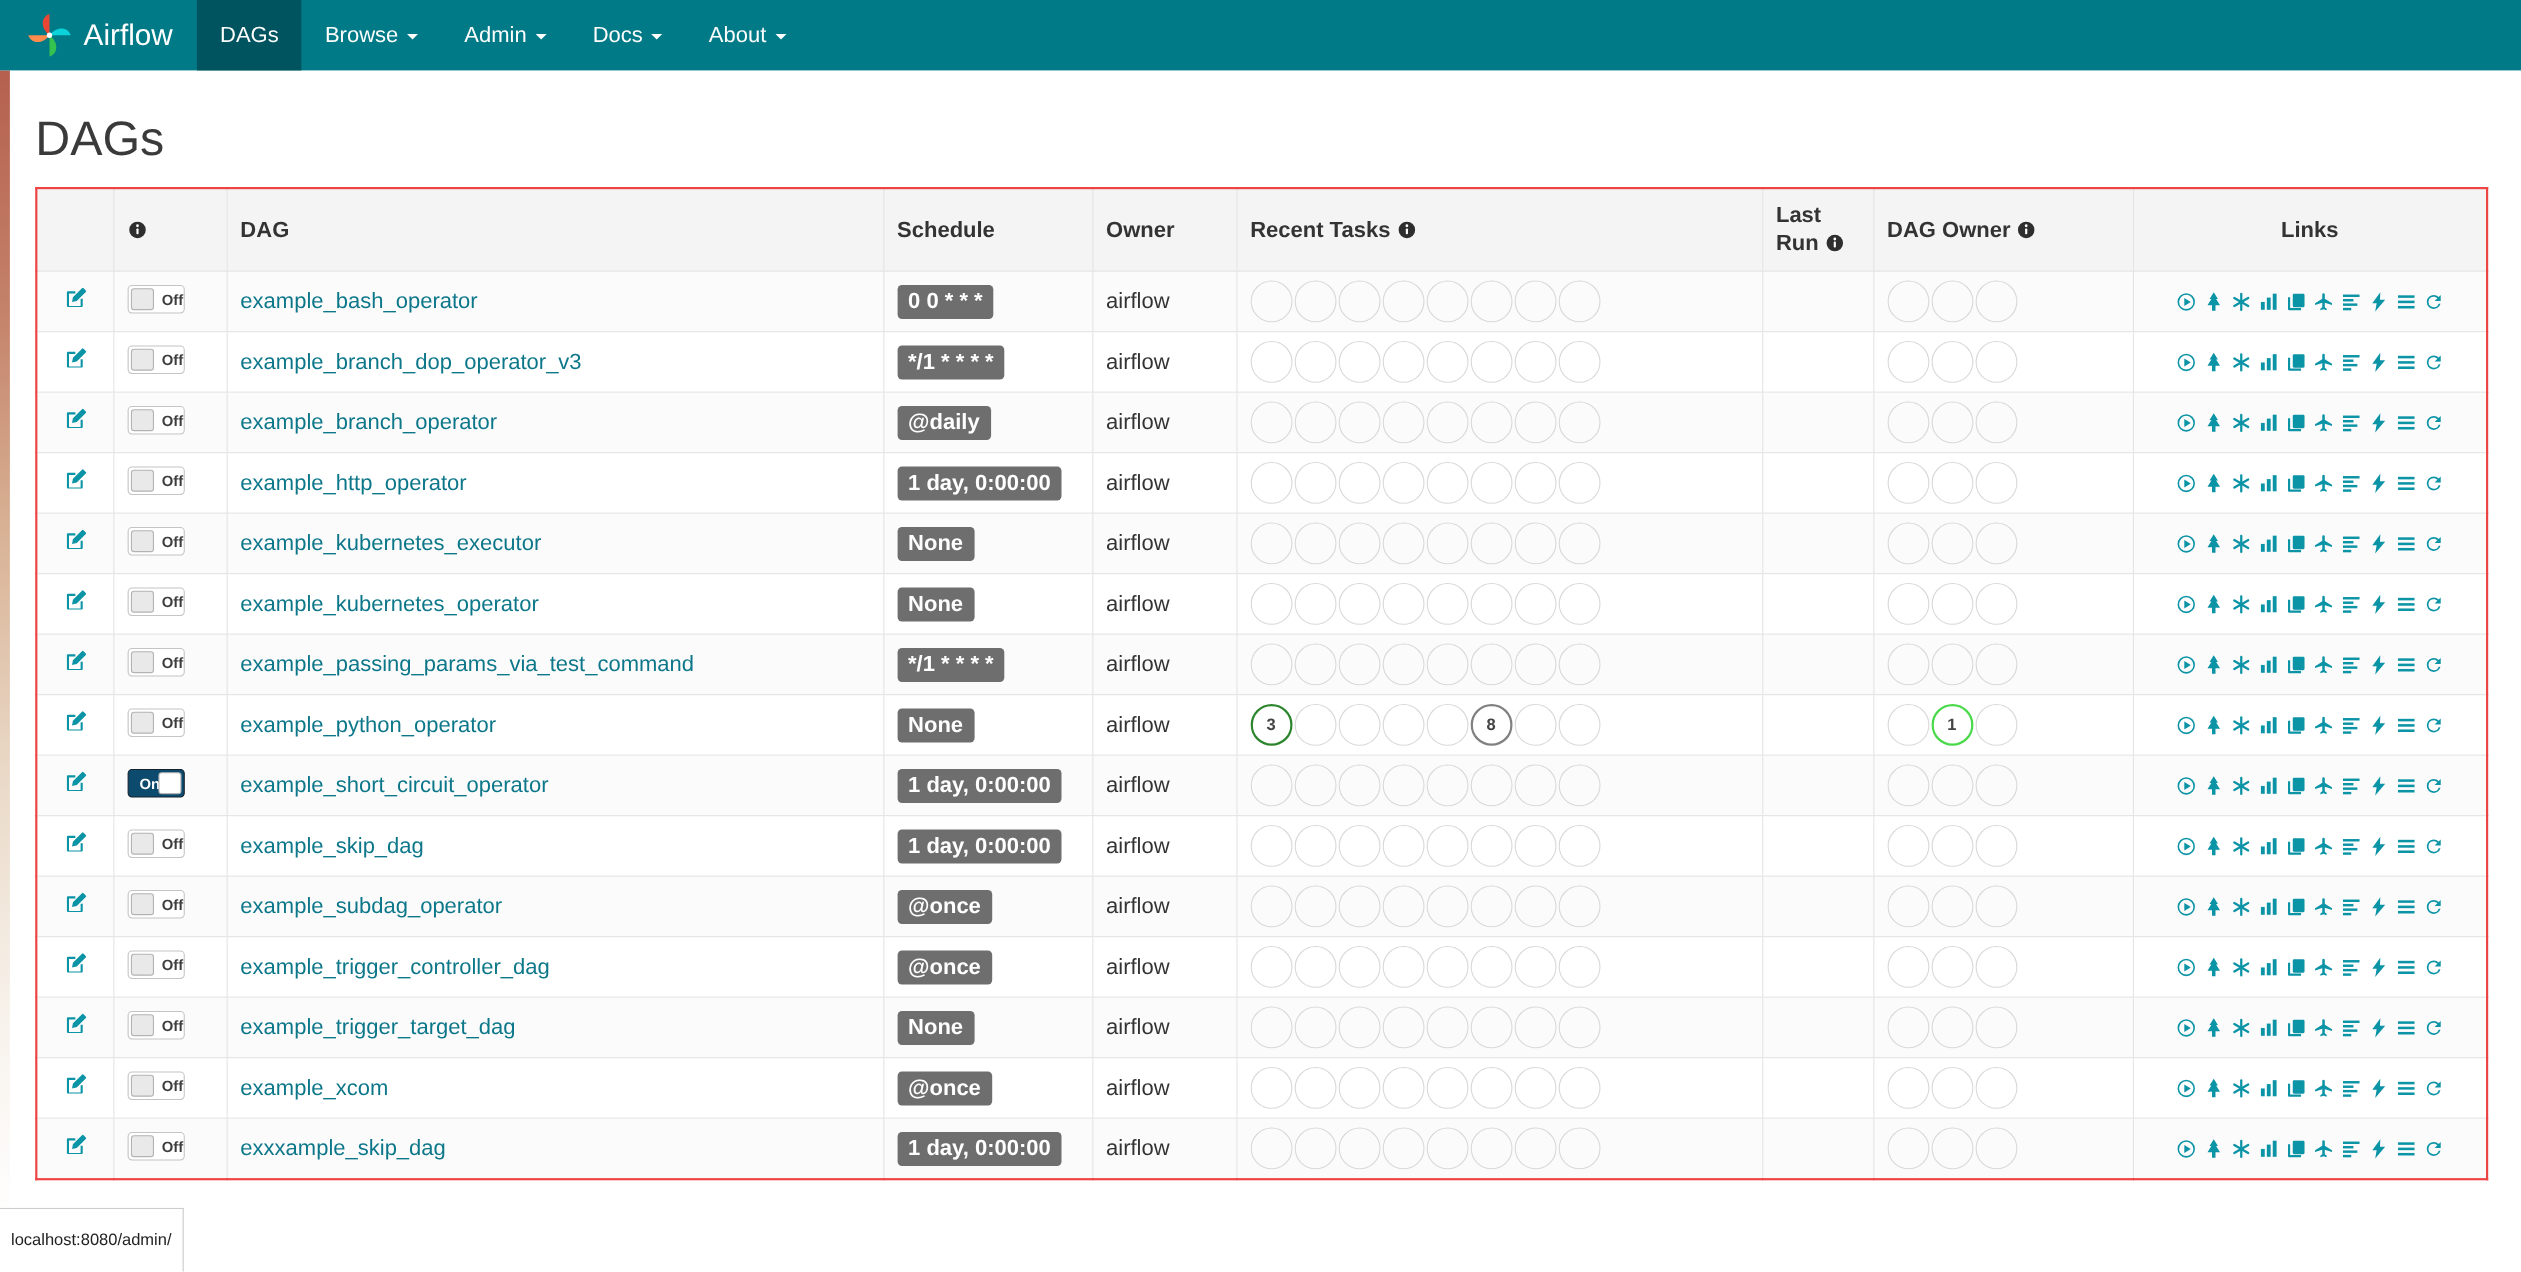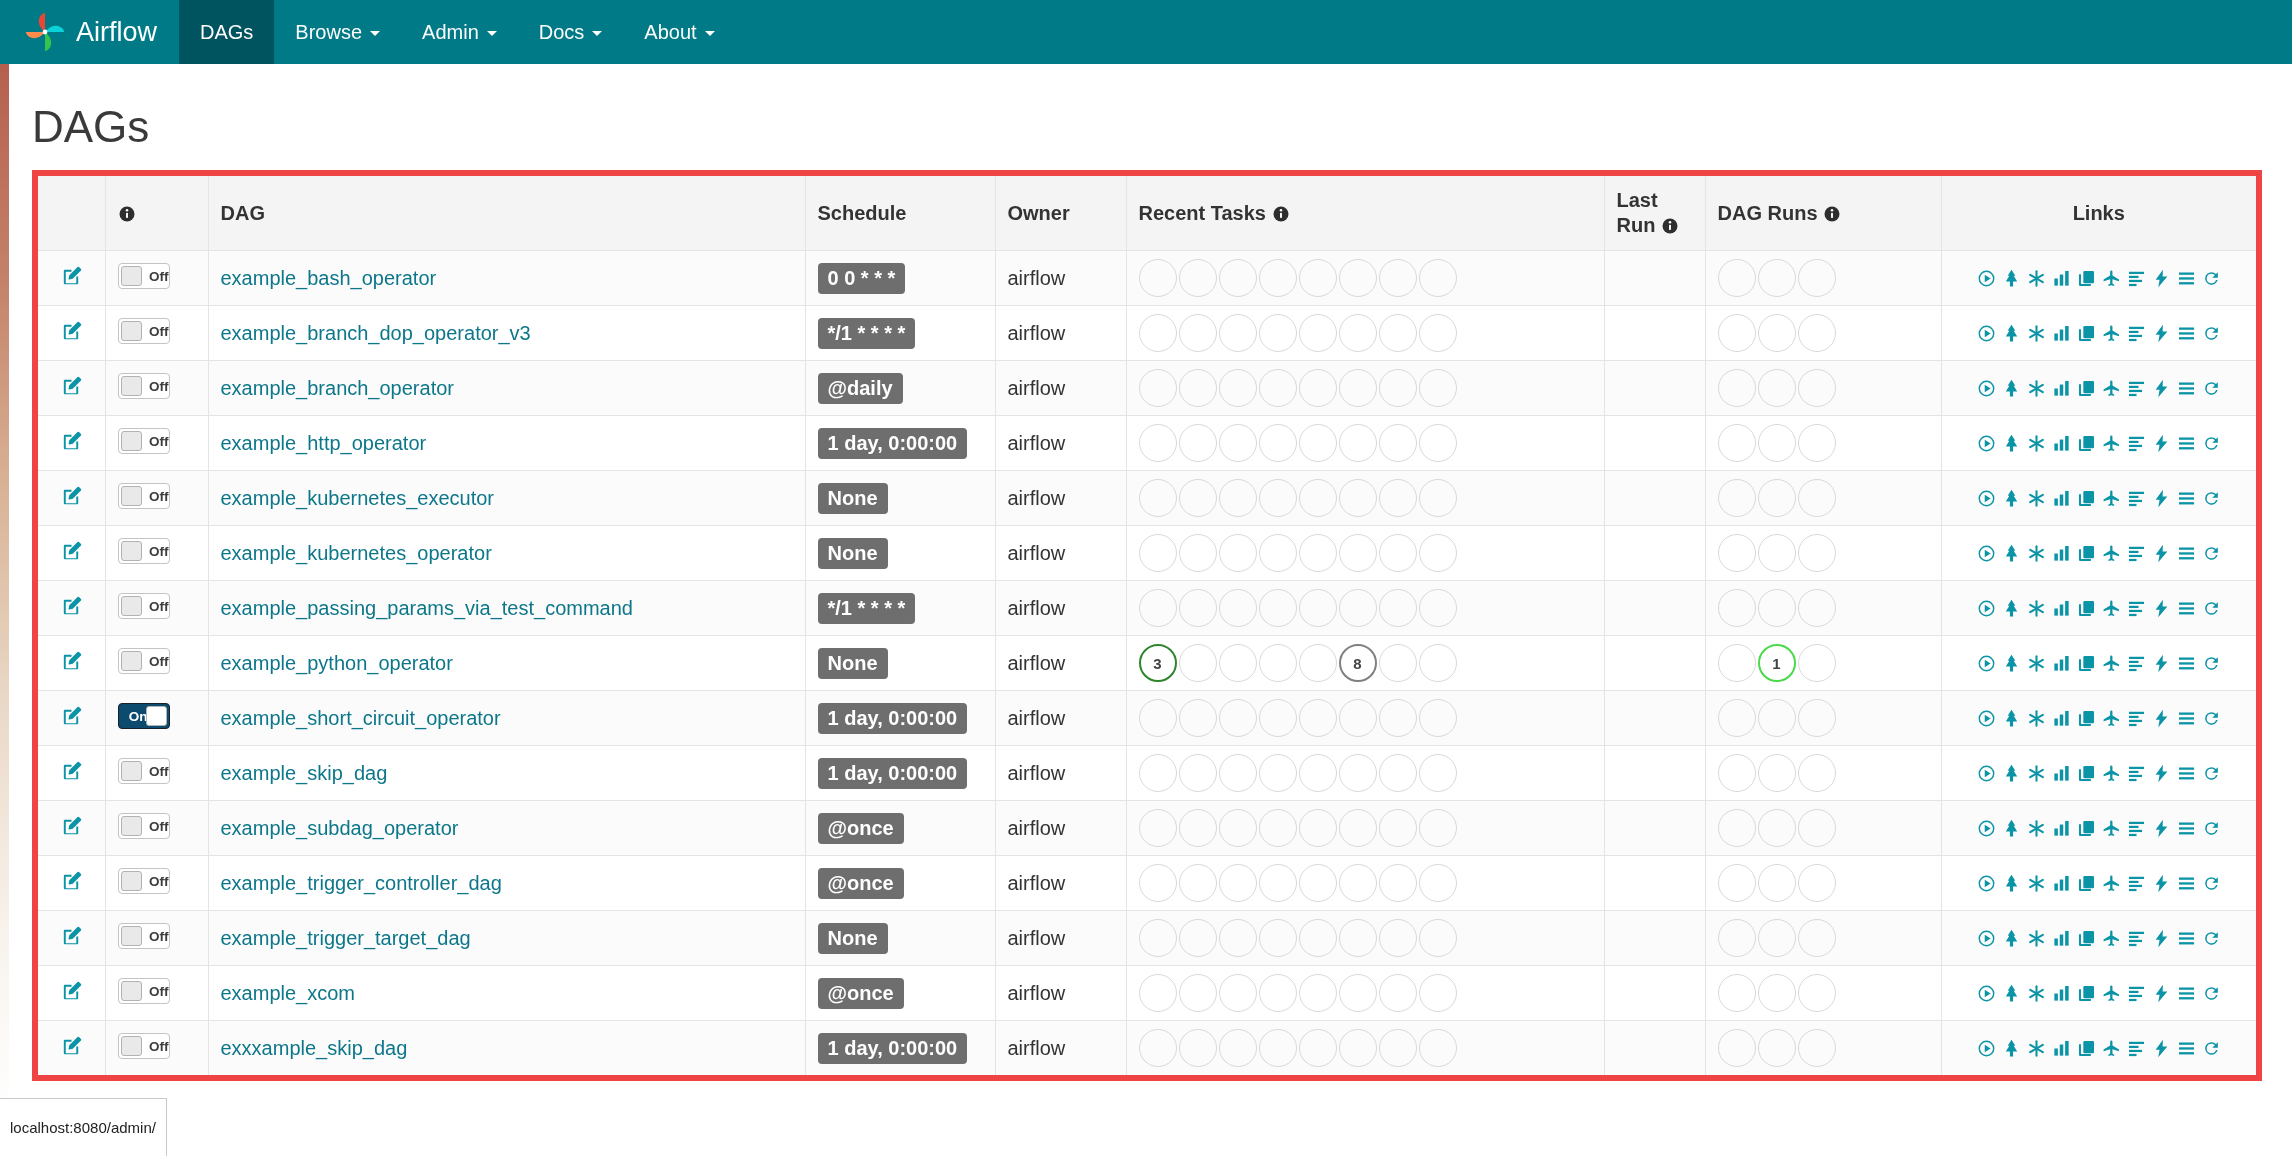--- a/index.html
+++ b/index.html
@@ -25,21 +25,21 @@
   .left-strip{position:absolute;left:0;top:64px;width:9px;height:1092px;
     background:linear-gradient(180deg,#b5604f 0%,#c4826a 20%,#d8b194 38%,#e9d8c6 58%,#f7f1ea 78%,#ffffff 96%)}
   
   .container{padding:0 30px 0 32px}
   .page-title{font-size:44px;font-weight:500;color:#3a3a3a;margin:38px 0 18px}
   .search-row{display:flex;justify-content:flex-end;align-items:center;gap:12px;margin:0 0 16px}
   .search-label{font-weight:bold;font-size:21px}
   .search-input{width:935px;height:46px;border:1px solid #b9b9b9;border-radius:5px;
     font-size:20px;padding:0 14px;outline:none;font-family:"Liberation Sans",sans-serif}
   
-  table.dags{width:100%;border-collapse:collapse;border:6px solid #ef4444;table-layout:fixed}
+  table.dags{width:100%;border-collapse:collapse;border:2px solid #ef4444;table-layout:fixed}
   .dags th,.dags td{border:1px solid #e4e4e4;padding:8px 12px;vertical-align:middle}
   .dags thead th{background:#f4f4f4;font-size:20px;font-weight:bold;text-align:left;
     padding:12px 12px;color:#333;line-height:1.25}
   .dags tbody tr:nth-child(odd) td{background:#fbfbfb}
   .col-edit{width:70px;text-align:center}
   .col-toggle{width:103px}
   .col-dag{width:597px}
   .col-sched{width:190px}
   .col-owner{width:131px;font-size:20px}
   .col-recent{width:478px;white-space:nowrap}
@@ -199,21 +199,21 @@
               <use href="#icon-info"></use>
             </svg>
         </th>
         <th class="col-lastrun">
           <span>Last Run</span>
           <svg class="info-ic">
               <use href="#icon-info"></use>
             </svg>
         </th>
         <th class="col-runs">
-          <span>DAG Runs</span>
+          <span>DAG Owner</span>
           <svg class="info-ic">
               <use href="#icon-info"></use>
             </svg>
         </th>
         <th class="col-links" style="text-align:center">
           <span>Links</span>
         </th>
       </tr>
     </thead>
     <tbody>

